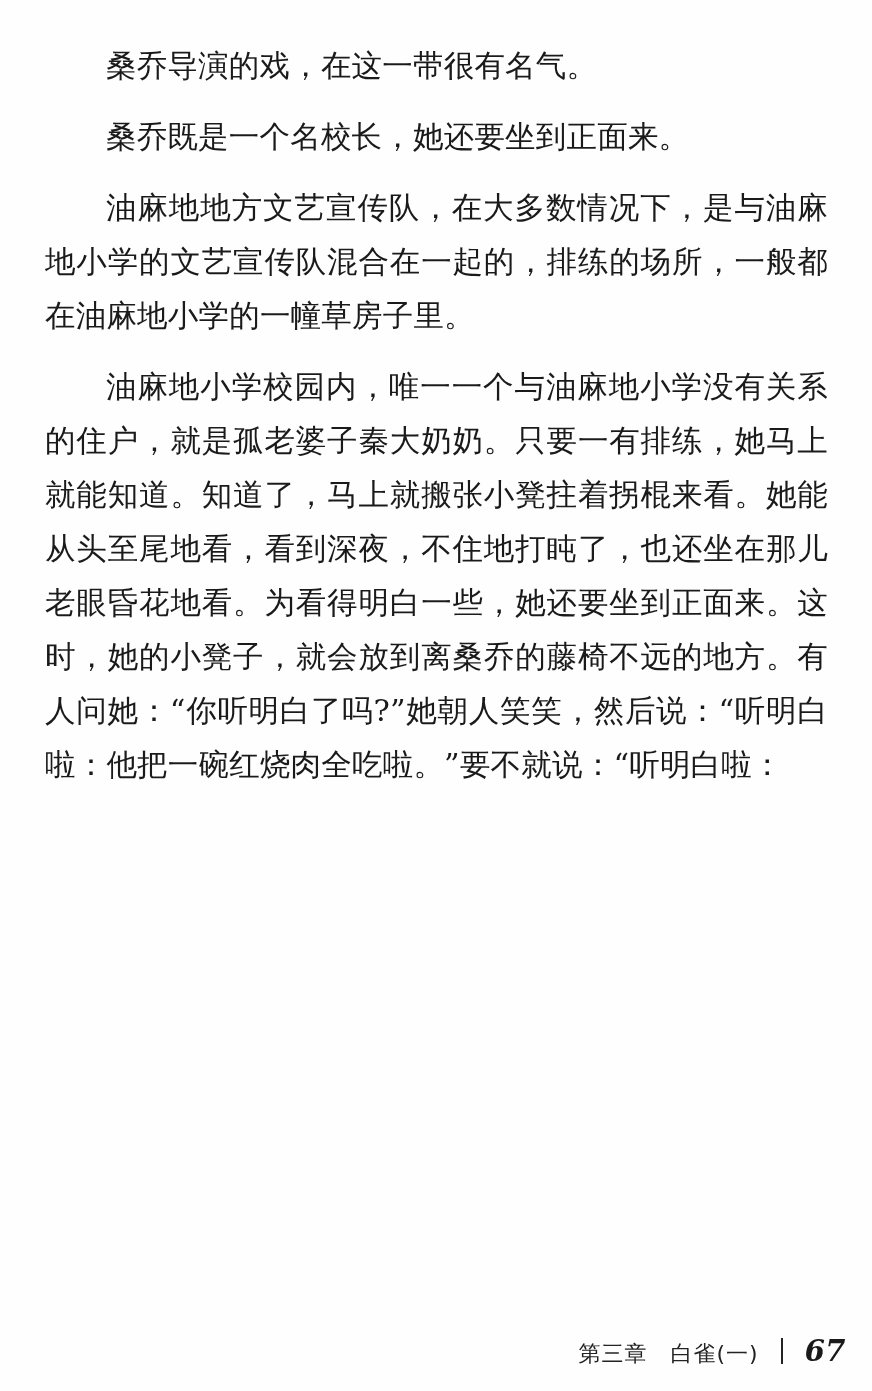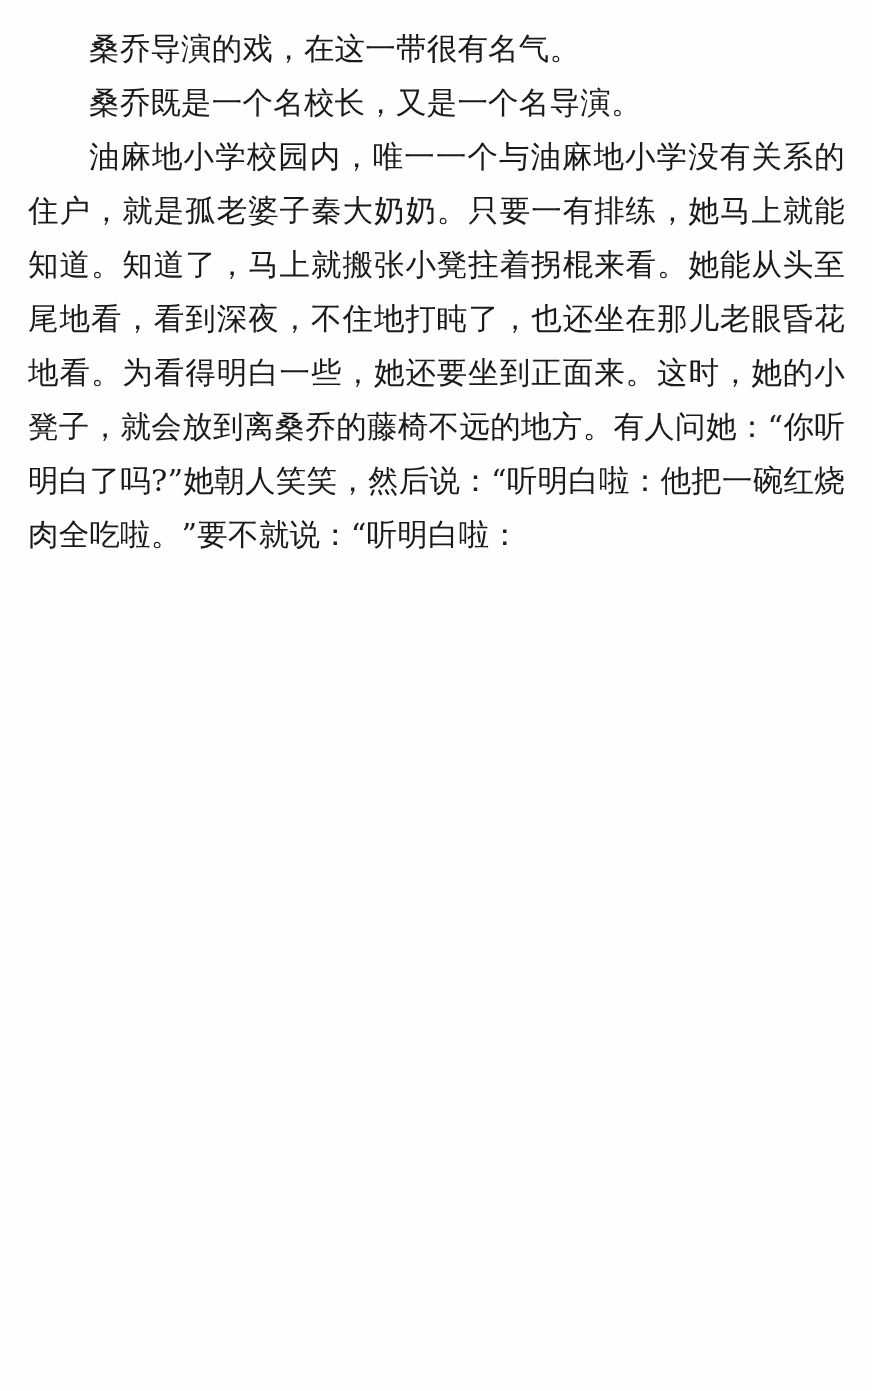--- a/index.html
+++ b/index.html
@@ -18,21 +18,21 @@
     font-family: "DejaVu Serif", "Liberation Serif", serif;
   }
   .body-text {
     position: absolute;
     left: 28px;
     top: 22px;
     width: 817px;
     color: #1a1a1a;
   }
   .para {
-    margin: 0;
+    margin: 17px;
     font-size: 30.5px;
     line-height: 54px;
     text-indent: 2em;
     text-align: justify;
     text-justify: inter-ideograph;
     letter-spacing: 0.2px;
     word-break: break-all;
     text-align-last: left;
   }
   
@@ -74,18 +74,24 @@
     letter-spacing: 0.5px;
   }
 </style>
 </head>
 <body>
 
 <div class="page">
 
   <div class="body-text">
     <p class="para short">桑乔导演的戏，在这一带很有名气。</p>
-    <p class="para short">桑乔既是一个名校长，又是一个名导演。</p>
+    <p class="para short">桑乔既是一个名校长，她还要坐到正面来。</p>
+    <p class="para">油麻地地方文艺宣传队，在大多数情况下，是与油麻地小学的文艺宣传队混合在一起的，排练的场所，一般都在油麻地小学的一幢草房子里。</p>
     <p class="para">油麻地小学校园内，唯一一个与油麻地小学没有关系的住户，就是孤老婆子秦大奶奶。只要一有排练，她马上就能知道。知道了，马上就搬张小凳拄着拐棍来看。她能从头至尾地看，看到深夜，不住地打盹了，也还坐在那儿老眼昏花地看。为看得明白一些，她还要坐到正面来。这时，她的小凳子，就会放到离桑乔的藤椅不远的地方。有人问她：“你听明白了吗?”她朝人笑笑，然后说：“听明白啦：他把一碗红烧肉全吃啦。”要不就说：“听明白啦：</p>
   </div>
 
+  <div class="footer">
+    <span class="footer-chapter">第三章　白雀(一)</span>
+    <span class="footer-rule"></span>
+    <span class="footer-page">67</span>
+  </div>
 
 </div>
 
 </body></html>

